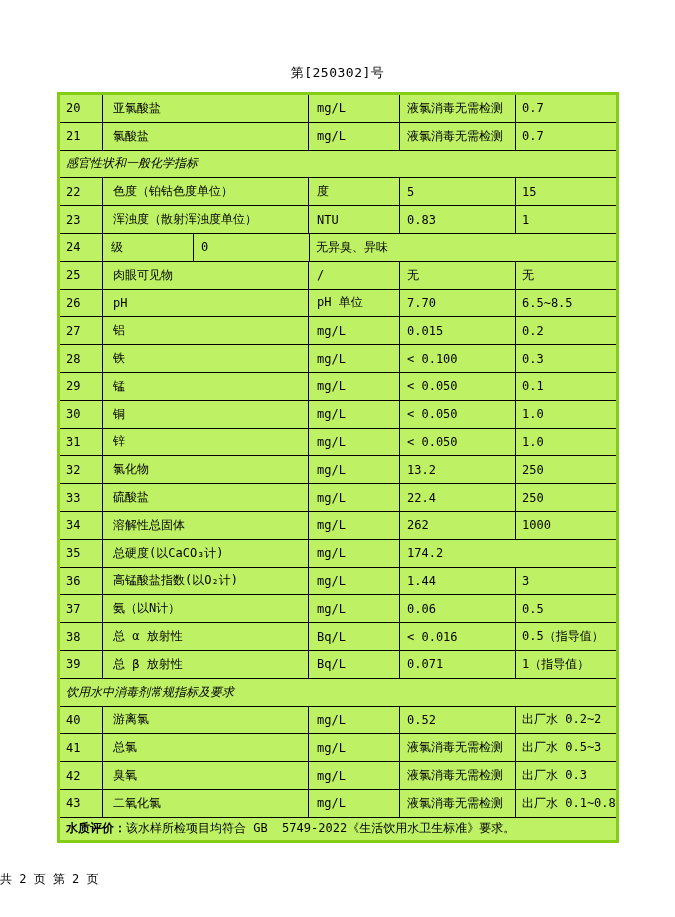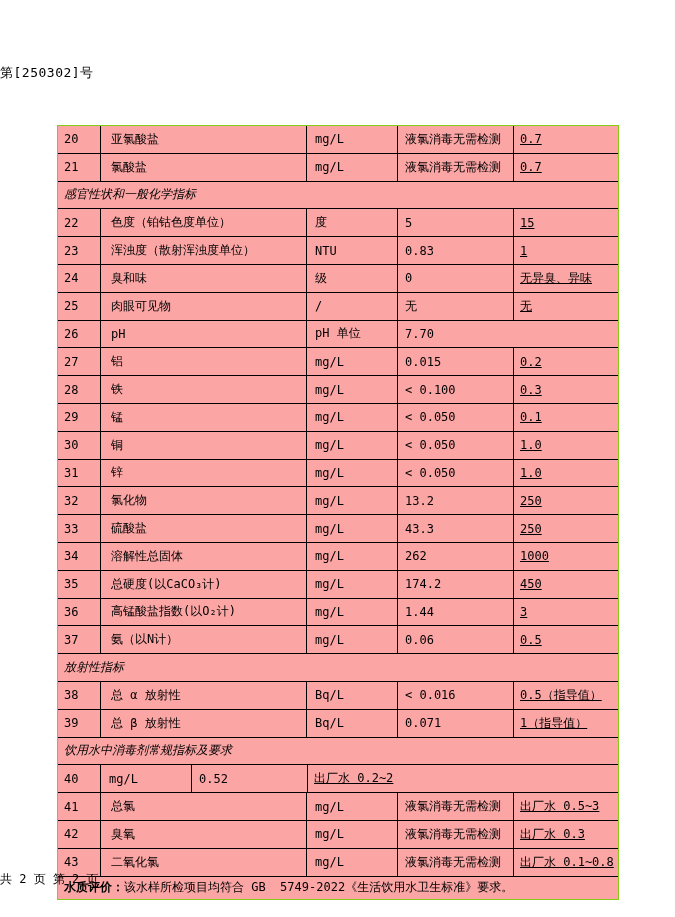--- a/index.html
+++ b/index.html
@@ -10,51 +10,51 @@
     color: #000000;
     font-family: "DejaVu Sans Mono", "Liberation Mono", monospace;
     font-size: 12px;
     overflow: hidden;
   }
   .doc-title {
     position: absolute;
     top: 64px;
     left: 0;
     width: 100%;
+    text-align: center;
     font-size: 13px;
     letter-spacing: 0.5px;
   }
   .report-table {
     position: absolute;
     left: 57px;
     top: 92px;
     width: 562px;
-    border: 1px solid #84cc16;
-    background: #fca5a5;
-    margin-top: 33px;
+    border: 3px solid #84cc16;
+    background: #bef264;
   }
   .row {
     display: flex;
     height: 27.8px;
     border-bottom: 1px solid #000000;
     align-items: stretch;
   }
   .cell {
     display: flex;
     align-items: center;
     border-right: 1px solid #000000;
     overflow: hidden;
     white-space: nowrap;
   }
   .cell:last-child { border-right: none; }
   .c-no     { width: 43px;  padding-left: 6px; }
   .c-name   { width: 206px; padding-left: 10px; }
   .c-unit   { width: 91px;  padding-left: 8px; }
   .c-result { width: 116px; padding-left: 7px; }
-  .c-limit  { flex: 1;      padding-left: 6px; text-decoration: underline; }
+  .c-limit  { flex: 1;      padding-left: 6px; }
   .section-cell { width: 100%; padding-left: 6px; border-right: none; font-style: italic; }
   .eval-row {
     display: flex;
     height: 22px;
     align-items: center;
     border-bottom: none;
   }
   .eval-cell {
     width: 100%;
     padding-left: 6px;
@@ -106,37 +106,37 @@
       </div>
       <div class="row">
         <div class="cell c-no">23</div>
         <div class="cell c-name">浑浊度（散射浑浊度单位）</div>
         <div class="cell c-unit">NTU</div>
         <div class="cell c-result">0.83</div>
         <div class="cell c-limit">1</div>
       </div>
       <div class="row">
         <div class="cell c-no">24</div>
-        <div class="cell c-name">臭和味</div>
         <div class="cell c-unit">级</div>
         <div class="cell c-result">0</div>
         <div class="cell c-limit">无异臭、异味</div>
       </div>
       <div class="row">
         <div class="cell c-no">25</div>
         <div class="cell c-name">肉眼可见物</div>
         <div class="cell c-unit">/</div>
         <div class="cell c-result">无</div>
         <div class="cell c-limit">无</div>
       </div>
       <div class="row">
         <div class="cell c-no">26</div>
         <div class="cell c-name">pH</div>
         <div class="cell c-unit">pH 单位</div>
         <div class="cell c-result">7.70</div>
+        <div class="cell c-limit">6.5~8.5</div>
       </div>
       <div class="row">
         <div class="cell c-no">27</div>
         <div class="cell c-name">铝</div>
         <div class="cell c-unit">mg/L</div>
         <div class="cell c-result">0.015</div>
         <div class="cell c-limit">0.2</div>
       </div>
       <div class="row">
         <div class="cell c-no">28</div>
@@ -170,73 +170,70 @@
         <div class="cell c-no">32</div>
         <div class="cell c-name">氯化物</div>
         <div class="cell c-unit">mg/L</div>
         <div class="cell c-result">13.2</div>
         <div class="cell c-limit">250</div>
       </div>
       <div class="row">
         <div class="cell c-no">33</div>
         <div class="cell c-name">硫酸盐</div>
         <div class="cell c-unit">mg/L</div>
-        <div class="cell c-result">43.3</div>
+        <div class="cell c-result">22.4</div>
         <div class="cell c-limit">250</div>
       </div>
       <div class="row">
         <div class="cell c-no">34</div>
         <div class="cell c-name">溶解性总固体</div>
         <div class="cell c-unit">mg/L</div>
         <div class="cell c-result">262</div>
         <div class="cell c-limit">1000</div>
       </div>
       <div class="row">
         <div class="cell c-no">35</div>
         <div class="cell c-name">总硬度(以CaCO₃计)</div>
         <div class="cell c-unit">mg/L</div>
         <div class="cell c-result">174.2</div>
-        <div class="cell c-limit">450</div>
       </div>
       <div class="row">
         <div class="cell c-no">36</div>
         <div class="cell c-name">高锰酸盐指数(以O₂计)</div>
         <div class="cell c-unit">mg/L</div>
         <div class="cell c-result">1.44</div>
         <div class="cell c-limit">3</div>
       </div>
       <div class="row">
         <div class="cell c-no">37</div>
         <div class="cell c-name">氨（以N计）</div>
         <div class="cell c-unit">mg/L</div>
         <div class="cell c-result">0.06</div>
         <div class="cell c-limit">0.5</div>
-      </div>
-      <div class="row">
-        <div class="cell section-cell">放射性指标</div>
       </div>
       <div class="row">
         <div class="cell c-no">38</div>
         <div class="cell c-name">总 α 放射性</div>
         <div class="cell c-unit">Bq/L</div>
         <div class="cell c-result">&lt; 0.016</div>
         <div class="cell c-limit">0.5（指导值）</div>
       </div>
       <div class="row">
         <div class="cell c-no">39</div>
         <div class="cell c-name">总 β 放射性</div>
         <div class="cell c-unit">Bq/L</div>
         <div class="cell c-result">0.071</div>
         <div class="cell c-limit">1（指导值）</div>
       </div>
       <div class="row">
         <div class="cell section-cell">饮用水中消毒剂常规指标及要求</div>
       </div>
       <div class="row">
         <div class="cell c-no">40</div>
+        <div class="cell c-name">游离氯</div>
         <div class="cell c-unit">mg/L</div>
         <div class="cell c-result">0.52</div>
         <div class="cell c-limit">出厂水 0.2~2</div>
       </div>
       <div class="row">
         <div class="cell c-no">41</div>
         <div class="cell c-name">总氯</div>
         <div class="cell c-unit">mg/L</div>
         <div class="cell c-result">液氯消毒无需检测</div>
         <div class="cell c-limit">出厂水 0.5~3</div>

